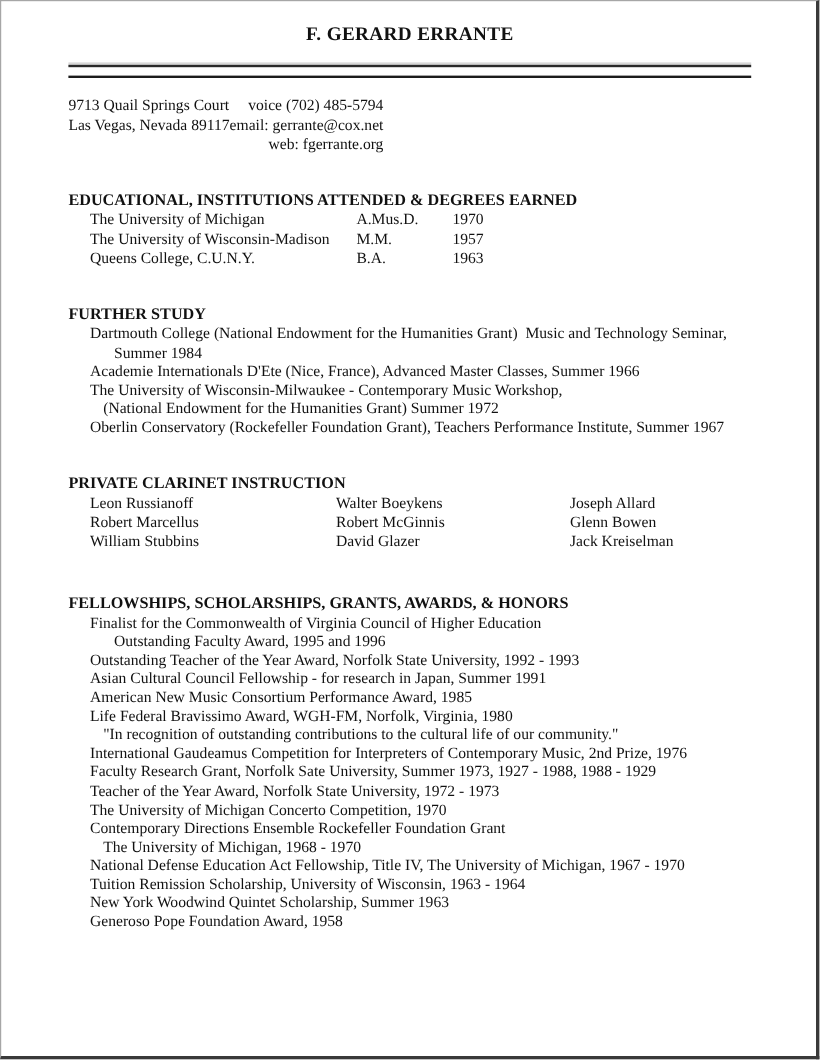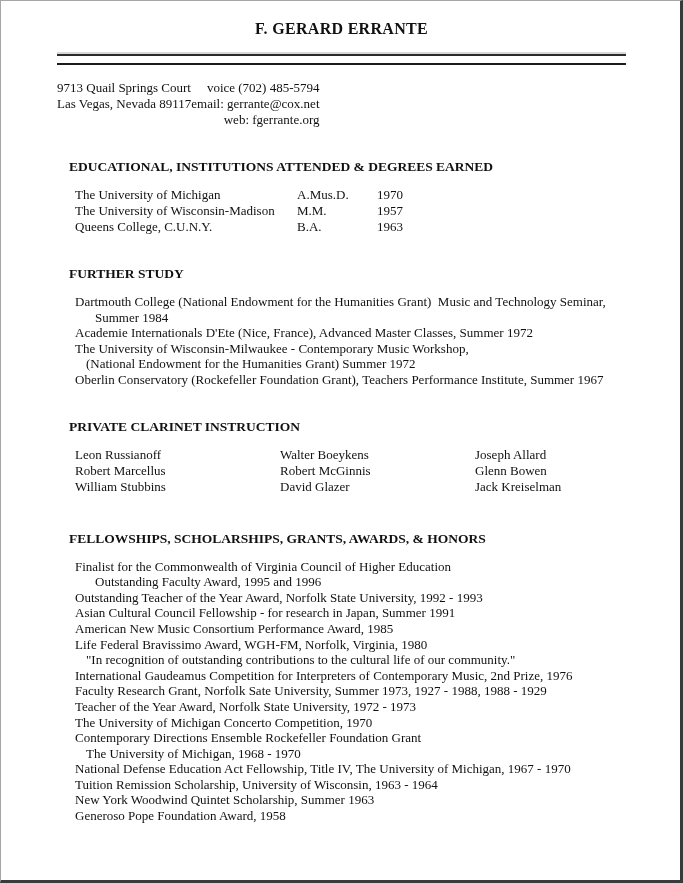--- a/index.html
+++ b/index.html
@@ -39,21 +39,21 @@
     display: flex;
     justify-content: flex-start;
     font-size: 13px;
     line-height: 16px;
   }
   .contact-right { text-align: right; }
 
   .section { margin-top: 30px; }
   .section.gap-lg { margin-top: 35px; }
   .section-heading {
-    margin: 12px;
+    margin: 0;
     font-size: 13.5px;
     font-weight: bold;
     line-height: 17px;
     white-space: pre;
   }
 
   .line {
     font-size: 13px;
     line-height: 15.6px;
     white-space: pre;
@@ -113,21 +113,21 @@
         <span class="edu-institution">Queens College, C.U.N.Y.</span>
         <span class="edu-degree">B.A.</span>
         <span class="edu-year">1963</span>
       </div>
     </div>
 
     <div class="section">
       <h2 class="section-heading">FURTHER STUDY</h2>
       <div class="line">Dartmouth College (National Endowment for the Humanities Grant)  Music and Technology Seminar,</div>
       <div class="line ind2">Summer 1984</div>
-      <div class="line">Academie Internationals D'Ete (Nice, France), Advanced Master Classes, Summer 1972</div>
+      <div class="line">Academie Internationals D'Ete (Nice, France), Advanced Master Classes, Summer 1966</div>
       <div class="line">The University of Wisconsin-Milwaukee - Contemporary Music Workshop,</div>
       <div class="line ind1">(National Endowment for the Humanities Grant) Summer 1972</div>
       <div class="line">Oberlin Conservatory (Rockefeller Foundation Grant), Teachers Performance Institute, Summer 1967</div>
     </div>
 
     <div class="section">
       <h2 class="section-heading">PRIVATE CLARINET INSTRUCTION</h2>
       <div class="instr-row">
         <span class="instr-col1">Leon Russianoff</span>
         <span class="instr-col2">Walter Boeykens</span>

